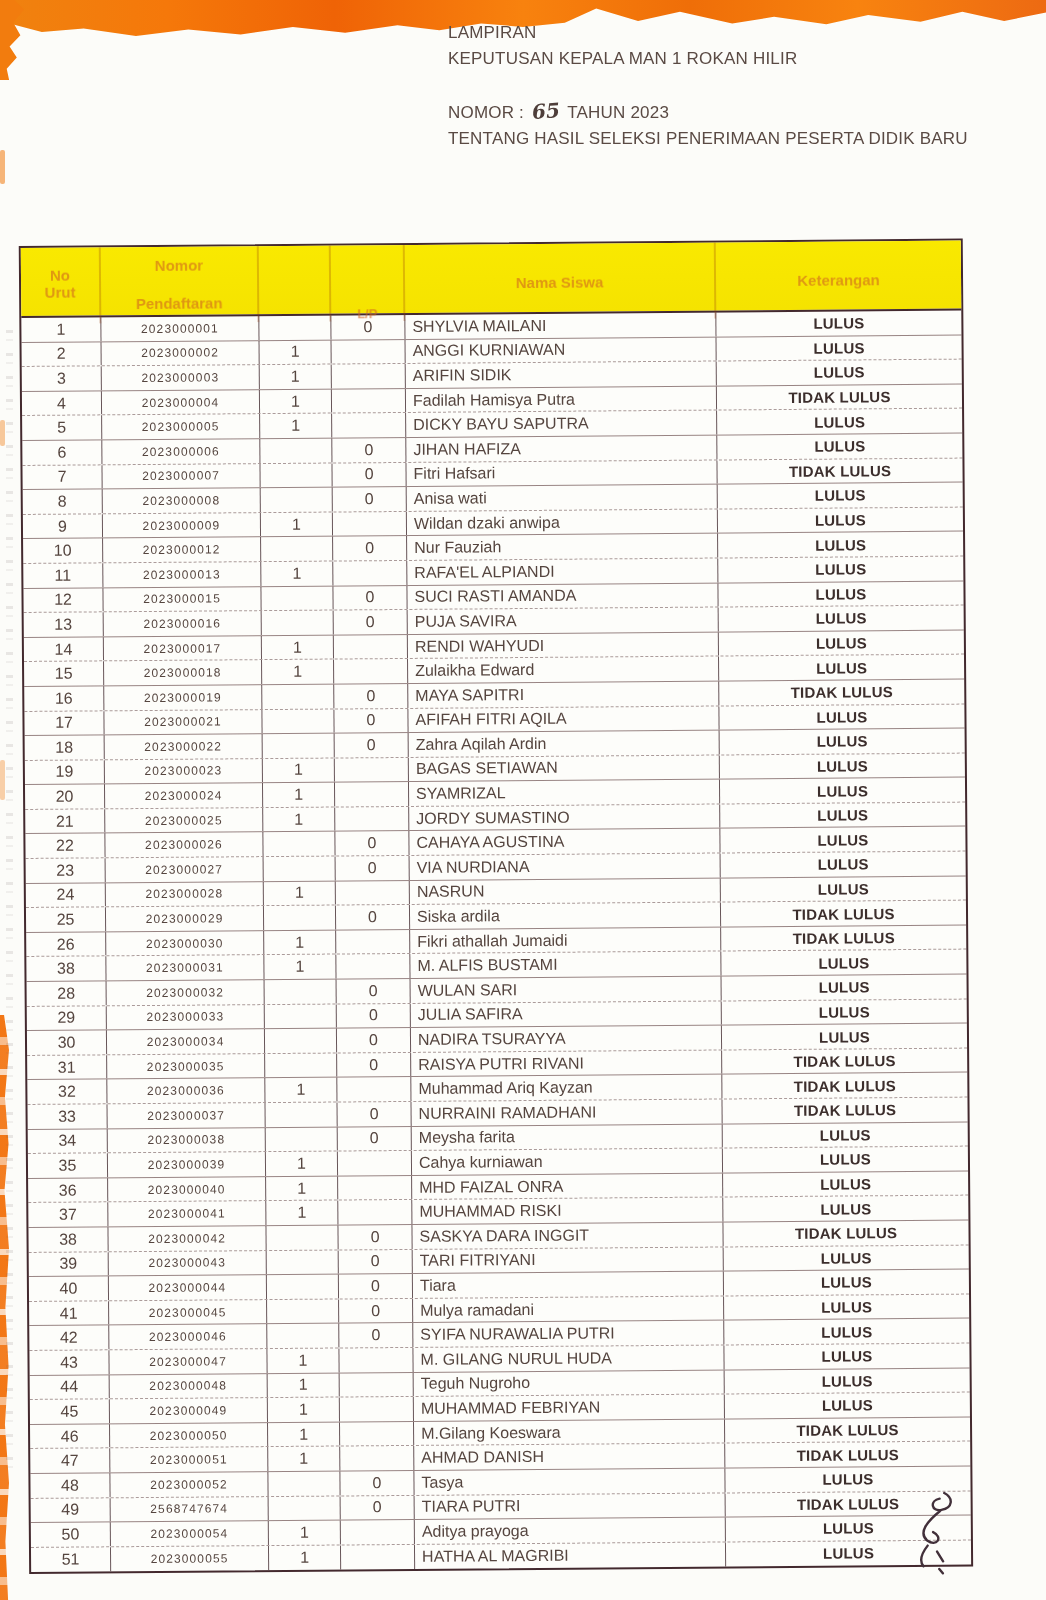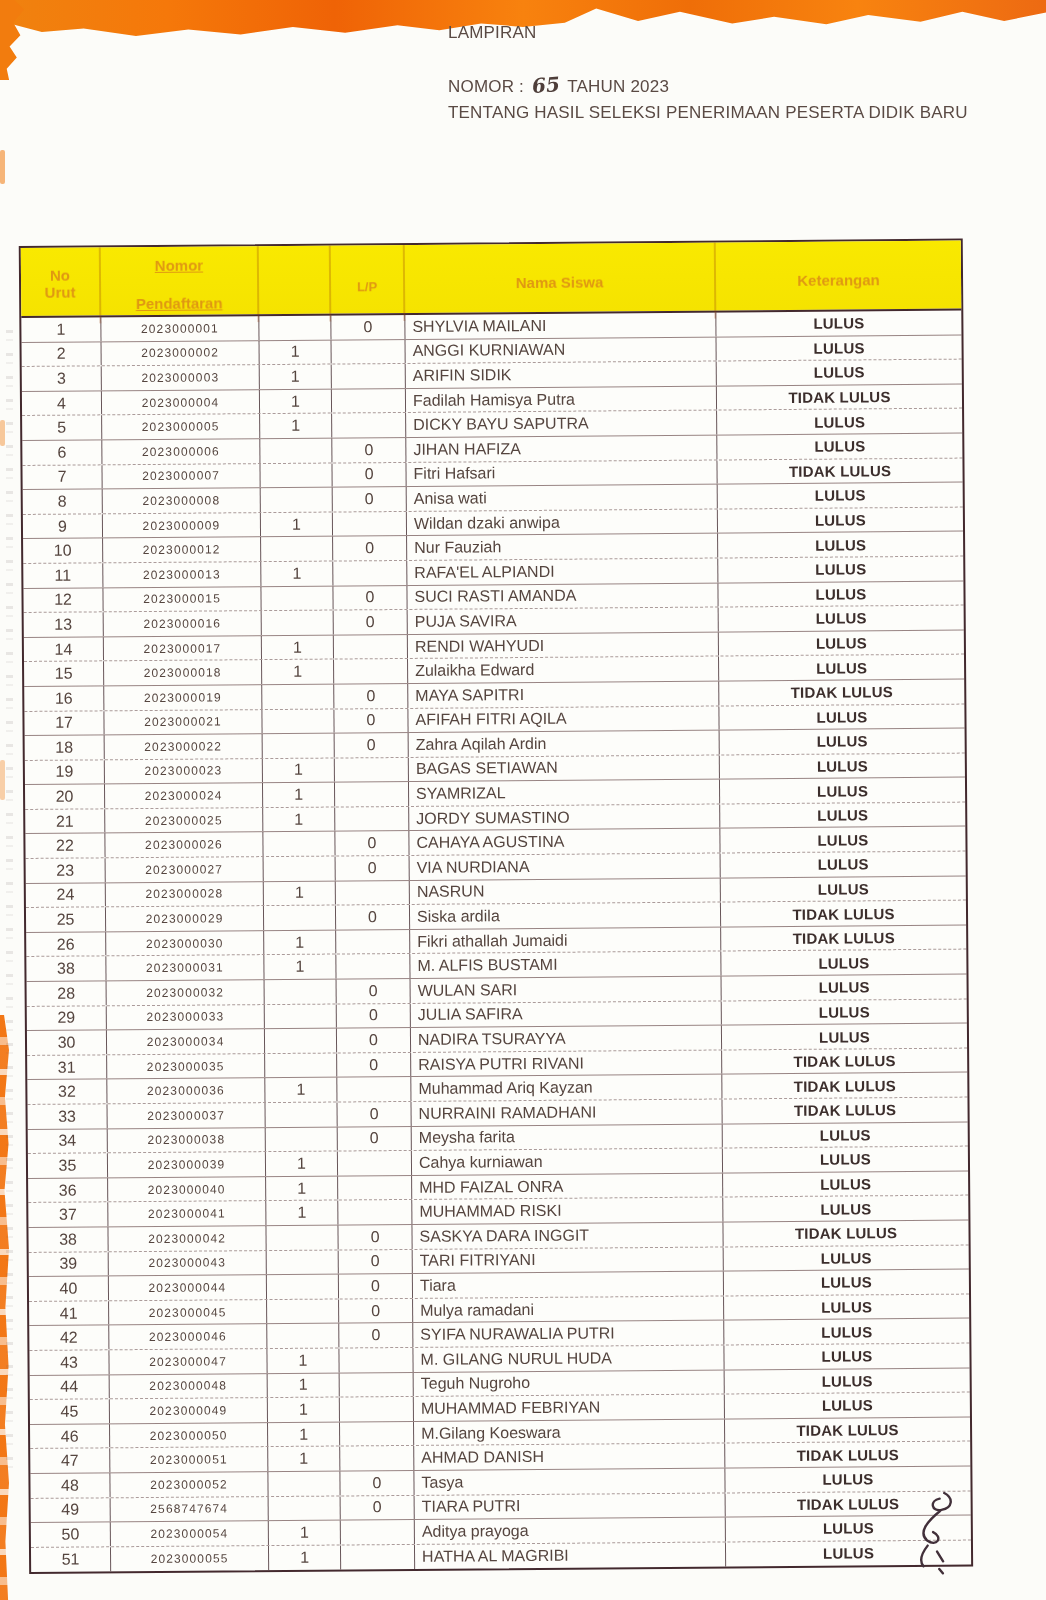--- a/index.html
+++ b/index.html
@@ -57,22 +57,22 @@
   }
   .hcell{
     border-right:2px solid rgba(150,60,10,.45);
     color:#d0641f;font-size:15px;font-weight:600;
     display:flex;align-items:center;justify-content:center;text-align:center;
     opacity:.6;filter:blur(.55px);box-sizing:border-box;
   }
   .hcell:last-child{border-right:none;}
   .h-no{align-items:center;padding-bottom:5px;}
   .h-no span{display:inline-block;width:44px;}
-  .h-registration span{display:inline-block;width:96px;line-height:38px;text-decoration:underline;}
-  .h-lp{font-size:13px;align-items:center;padding-top:6px;}
+  .h-registration span{display:inline-block;width:96px;line-height:38px;}
+  .h-lp{font-size:13px;align-items:flex-end;padding-top:6px;}
   .tbody{display:block;}
   .trow{
     display:grid;grid-template-columns:80px 158px 72px 74px 311px 245px;
     height:24.6px;box-sizing:border-box;
     border-bottom:1.5px solid rgba(90,58,58,.62);
     color:#55453f;font-size:16px;
   }
   .trow:nth-child(2n){border-bottom-style:dashed;border-bottom-color:rgba(90,58,58,.5);}
   .trow:last-child{border-bottom:none;}
   .cell{
@@ -91,20 +91,21 @@
 <div class="strip-top"></div>
 <div class="strip-left-top"></div>
 <div class="strip-left-bottom"></div>
 <div class="dash-a"></div>
 <div class="dash-b"></div>
 <div class="dash-c"></div>
 <div class="ghost-margin"></div>
 
 <div class="doc-head">
   <div>LAMPIRAN</div>
+  <div>KEPUTUSAN KEPALA MAN 1 ROKAN HILIR</div>
   <div class="gap"></div>
   <div class="nomor-line">
     <span>NOMOR :</span>
     <span class="handwritten">65</span>
     <span>TAHUN 2023</span>
   </div>
   <div>TENTANG HASIL SELEKSI PENERIMAAN PESERTA DIDIK BARU</div>
 </div>
 
 <div class="table">

